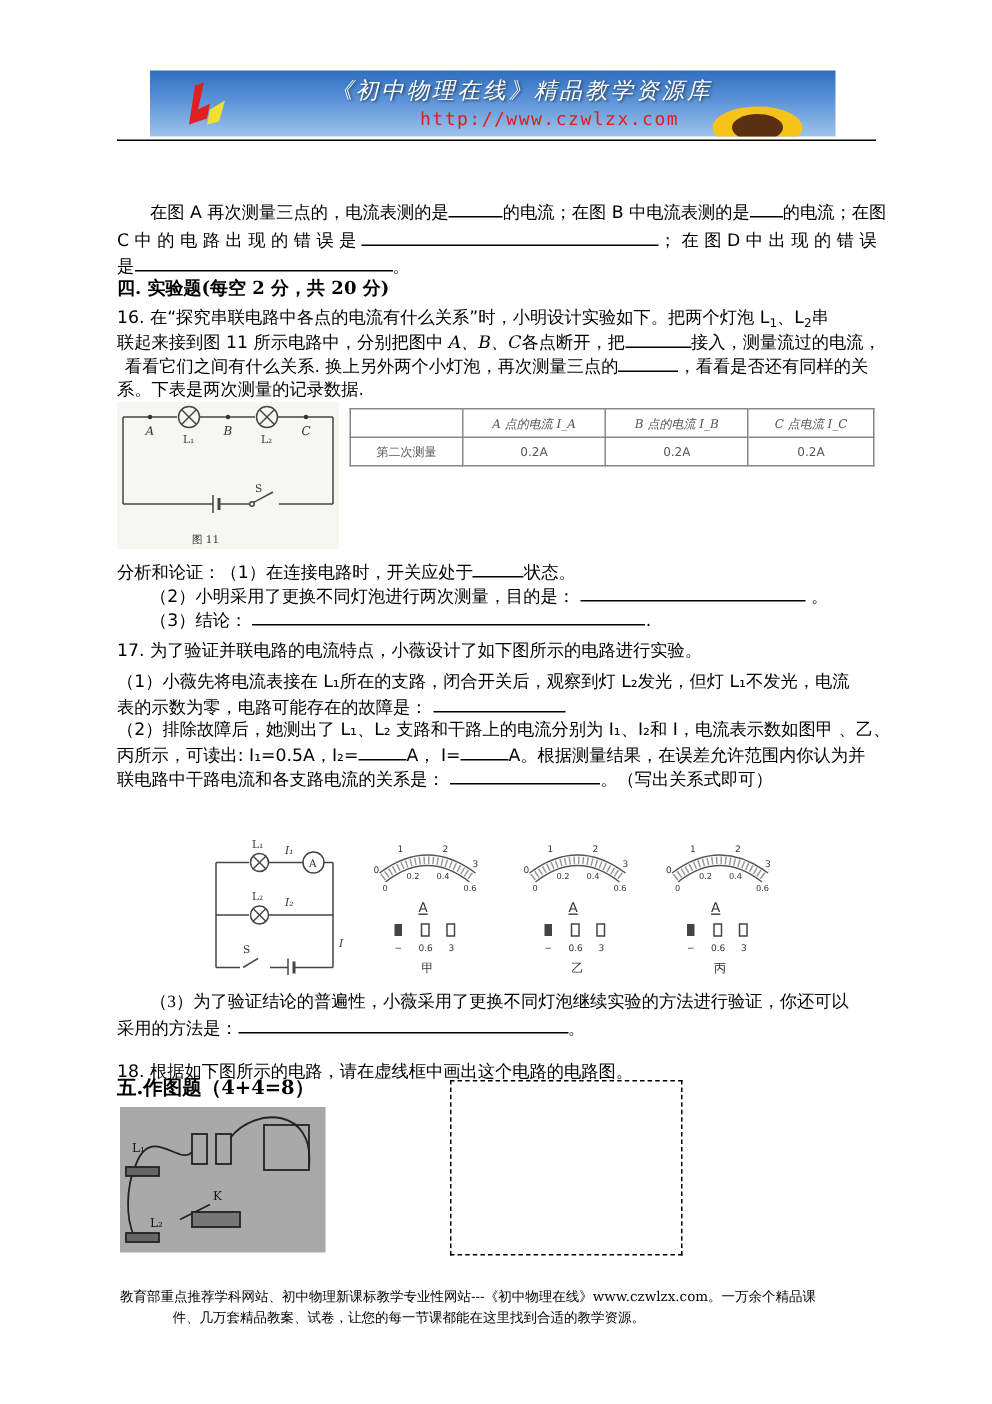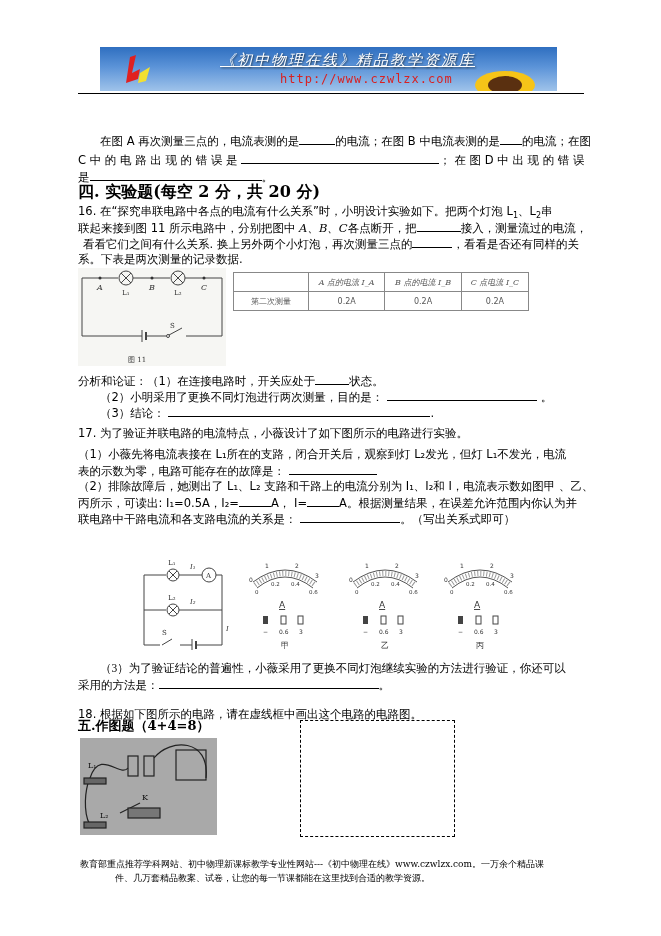--- a/index.html
+++ b/index.html
@@ -1,20 +1,20 @@
 <!DOCTYPE html>
 <html><head>
 <meta charset="utf-8">
 <style>
   html,body{margin:0;padding:0;background:#fff;}
   body{width:661px;height:936px;position:relative;overflow:hidden;font-family:"DejaVu Sans","Liberation Sans",sans-serif;color:#000;}
   .abs{position:absolute;}
   .banner{left:100px;top:47px;width:457px;height:44px;background:linear-gradient(180deg,#2f6fc0 0%,#5b93d8 45%,#9fc3ea 100%);overflow:hidden;}
   .banner .logo{position:absolute;left:18px;top:6px;width:40px;height:34px;}
-  .banner .title{position:absolute;left:120px;top:4px;font-family:"DejaVu Serif",serif;font-size:15px;color:#fff;font-style:italic;letter-spacing:2px;text-shadow:1px 1px 2px #234;text-decoration:underline;}
+  .banner .title{position:absolute;left:120px;top:4px;font-family:"DejaVu Serif",serif;font-size:15px;color:#fff;font-style:italic;letter-spacing:2px;text-shadow:1px 1px 2px #234;}
   .banner .url{position:absolute;left:180px;top:25px;font-family:"DejaVu Sans Mono",monospace;font-size:12px;color:#d92020;letter-spacing:1px;}
   .banner .sun{position:absolute;left:370px;top:16px;width:70px;height:38px;}
   .hrule{left:78px;top:93px;width:506px;height:1px;background:#000;}
   .line{position:absolute;left:78px;width:506px;font-size:11.5px;line-height:16px;white-space:nowrap;}
   .blank{display:inline-block;border-bottom:1px solid #000;height:12px;vertical-align:baseline;}
   .bold{font-weight:bold;font-family:"DejaVu Serif",serif;}
   .sub{font-size:8px;vertical-align:sub;}
   .it{font-style:italic;font-family:"DejaVu Serif",serif;}
   table.data{border-collapse:collapse;font-size:8px;color:#555;}
   table.data td{border:1px solid #888;height:18px;text-align:center;padding:0 2px;}
@@ -41,21 +41,21 @@
 
 <div class="line" style="top:132px;padding-left:22px;">
   <span>在图 A 再次测量三点的，电流表测的是</span><span class="blank" style="width:36px"></span><span>的电流；在图 B 中电流表测的是</span><span class="blank" style="width:22px"></span><span>的电流；在图</span>
 </div>
 <div class="line" style="top:151px;">
   <span>C 中 的 电 路 出 现 的 错 误 是</span> <span class="blank" style="width:198px"></span><span>； 在 图 D 中 出 现 的 错 误</span>
 </div>
 <div class="line" style="top:168px;">
   <span>是</span><span class="blank" style="width:172px"></span><span>。</span>
 </div>
-<div class="line bold" style="top:184px;font-size:16px;">四. 实验题(每空 2 分，共 20 分)</div>
+<div class="line bold" style="top:184px;font-size:12px;">四. 实验题(每空 2 分，共 20 分)</div>
 
 <div class="line" style="top:203px;">
   <span>16. 在“探究串联电路中各点的电流有什么关系”时，小明设计实验如下。把两个灯泡 L</span><span class="sub">1</span><span>、L</span><span class="sub">2</span><span>串</span>
 </div>
 <div class="line" style="top:219px;">
   <span>联起来接到图 11 所示电路中，分别把图中 </span><span class="it">A、B、C</span><span>各点断开，把</span><span class="blank" style="width:44px"></span><span>接入，测量流过的电流，</span>
 </div>
 <div class="line" style="top:235px;text-align:center;">
   <span>看看它们之间有什么关系. 换上另外两个小灯泡，再次测量三点的</span><span class="blank" style="width:40px"></span><span>，看看是否还有同样的关</span>
 </div>
@@ -95,21 +95,21 @@
     </g>
     <g font-size="7" fill="#333" font-family="DejaVu Serif, serif">
       <text x="44" y="27">L₁</text>
       <text x="96" y="27">L₂</text>
       <text x="92" y="60">S</text>
       <text x="50" y="94">图 11</text>
     </g>
   </svg>
 </div>
 
-<table class="abs data" style="left:233px;top:272px;width:296px;">
+<table class="abs data" style="left:233px;top:272px;width:350px;">
   <tbody>
       <tr>
     <td style="width:70px"></td>
     <td class="it">A 点的电流 I_A</td>
     <td class="it">B 点的电流 I_B</td>
     <td class="it">C 点电流 I_C</td>
   </tr>
   <tr>
     <td>第二次测量</td>
     <td>0.2A</td>

